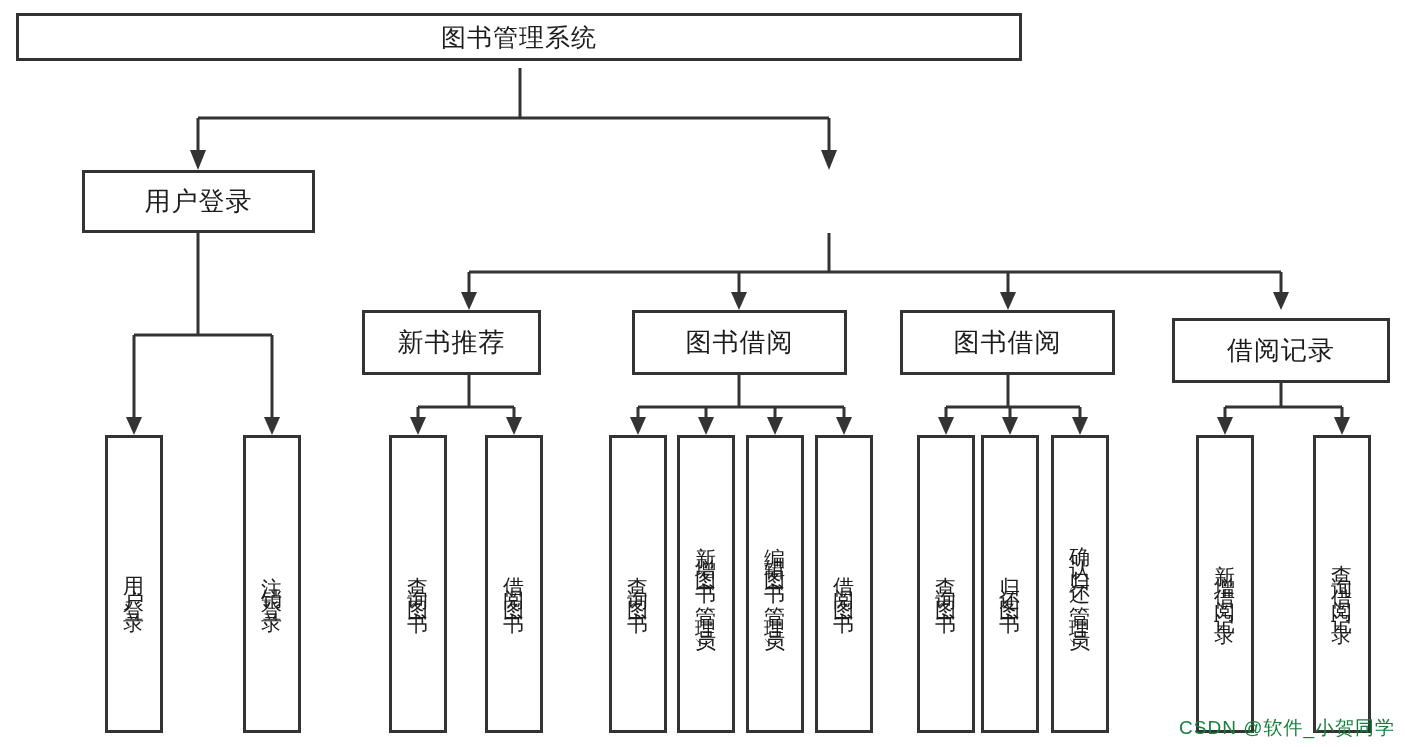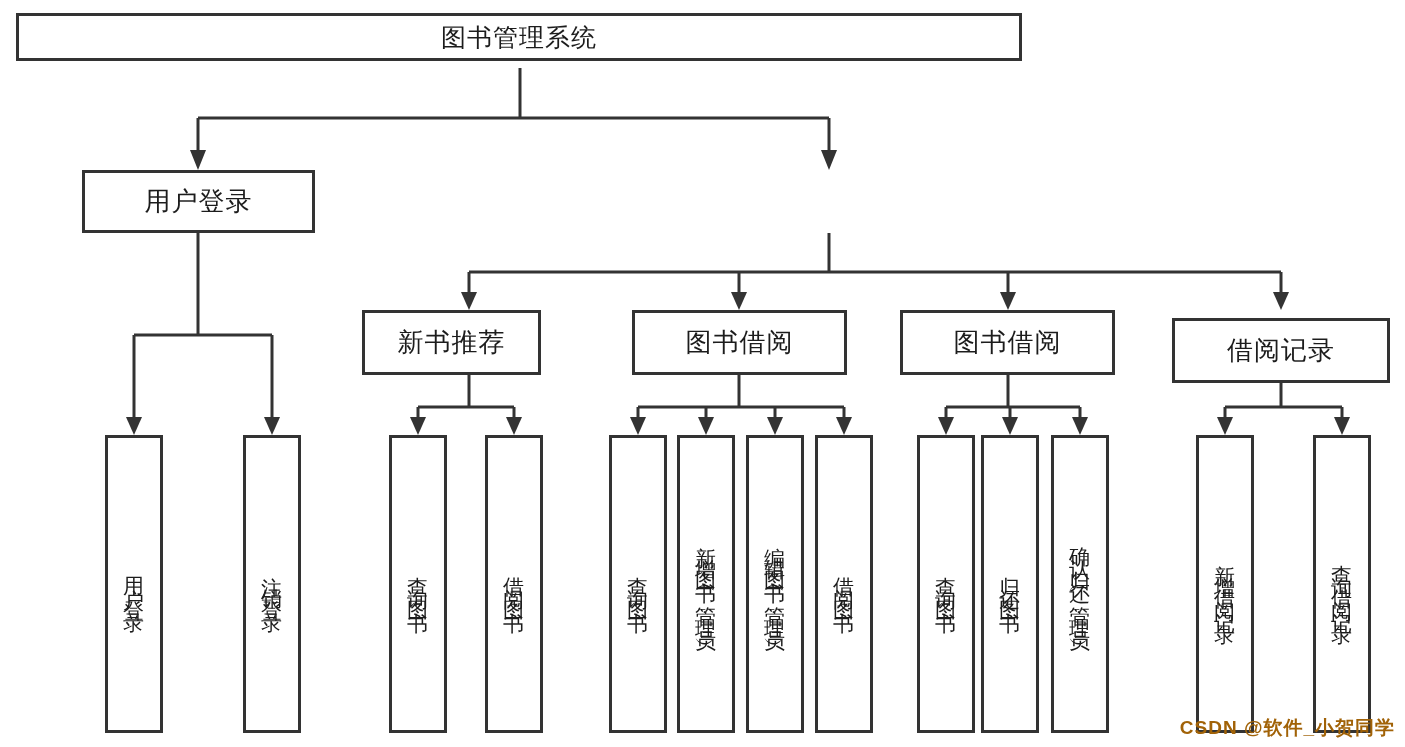--- a/index.html
+++ b/index.html
@@ -48,25 +48,24 @@
     font-size: 21px;
     letter-spacing: 12px;
     line-height: 1.1;
     color: #1c1c1c;
   }
   .watermark {
     position: absolute;
     right: 10px;
     bottom: 6px;
     font-size: 19px;
-    color: #a16207;
+    color: #15803d;
     letter-spacing: 1px;
     z-index: 5;
     white-space: nowrap;
-    font-weight: bold;
   }
 </style>
 </head>
 <body>
 
 <div class="canvas">
 
   <svg class="connectors" width="1405" height="747" viewBox="0 0 1405 747" stroke="#333333" stroke-width="3" fill="none">
 
     <line x1="520" y1="68" x2="520" y2="118"></line>

